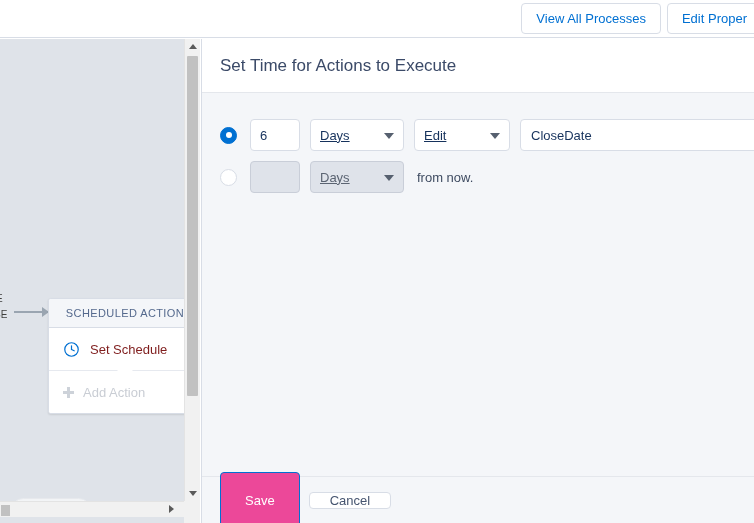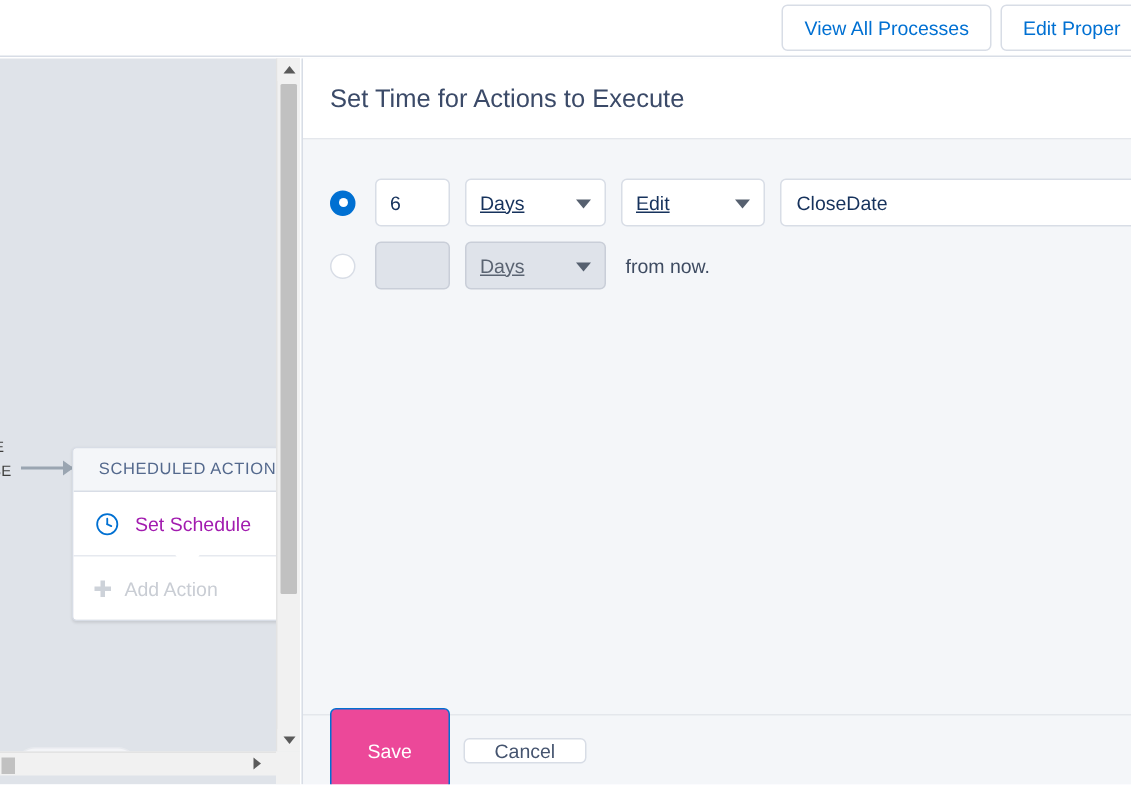--- a/index.html
+++ b/index.html
@@ -122,21 +122,21 @@
     color: #54698d;
     white-space: nowrap;
     overflow: hidden;
   }
   .node-row {
     display: flex;
     align-items: center;
     height: 42px;
     padding-left: 14px;
     font-size: 13px;
-    color: #a21caf;
+    color: #7f1d1d;
     background: #ffffff;
     box-sizing: border-box;
   }
   .node-divider {
     height: 1px;
     background: #e6e9ef;
     position: relative;
   }
   .node-divider::after {
     content: "";

